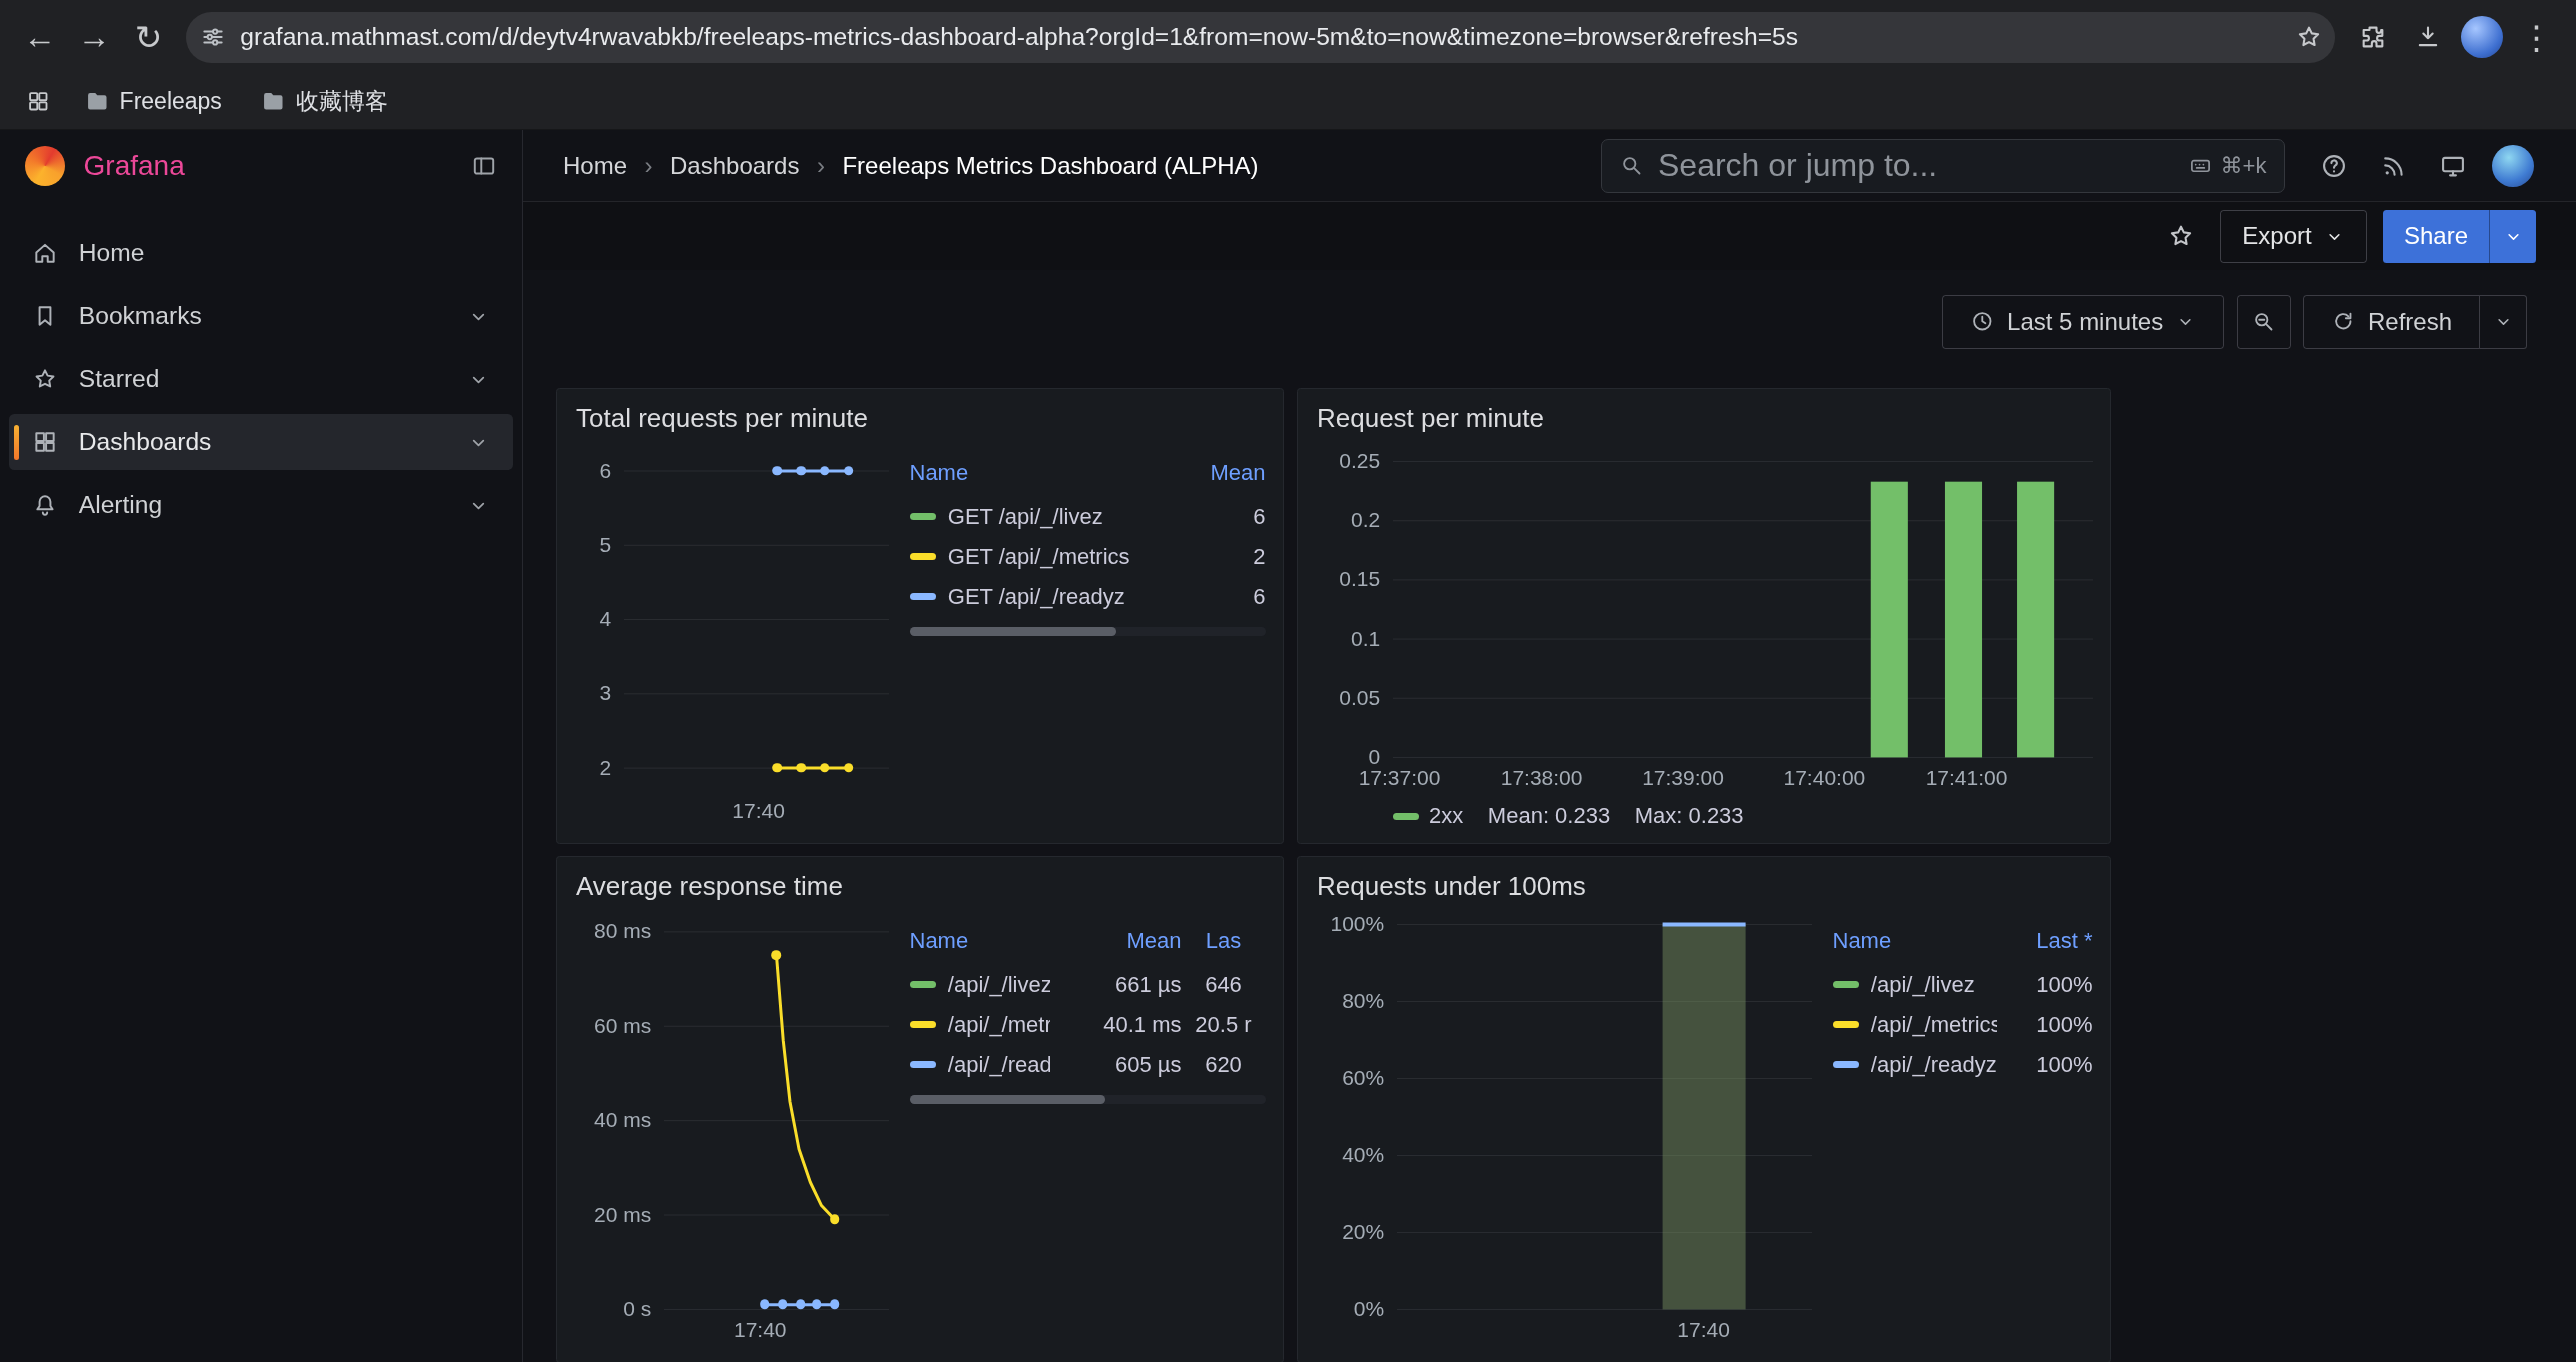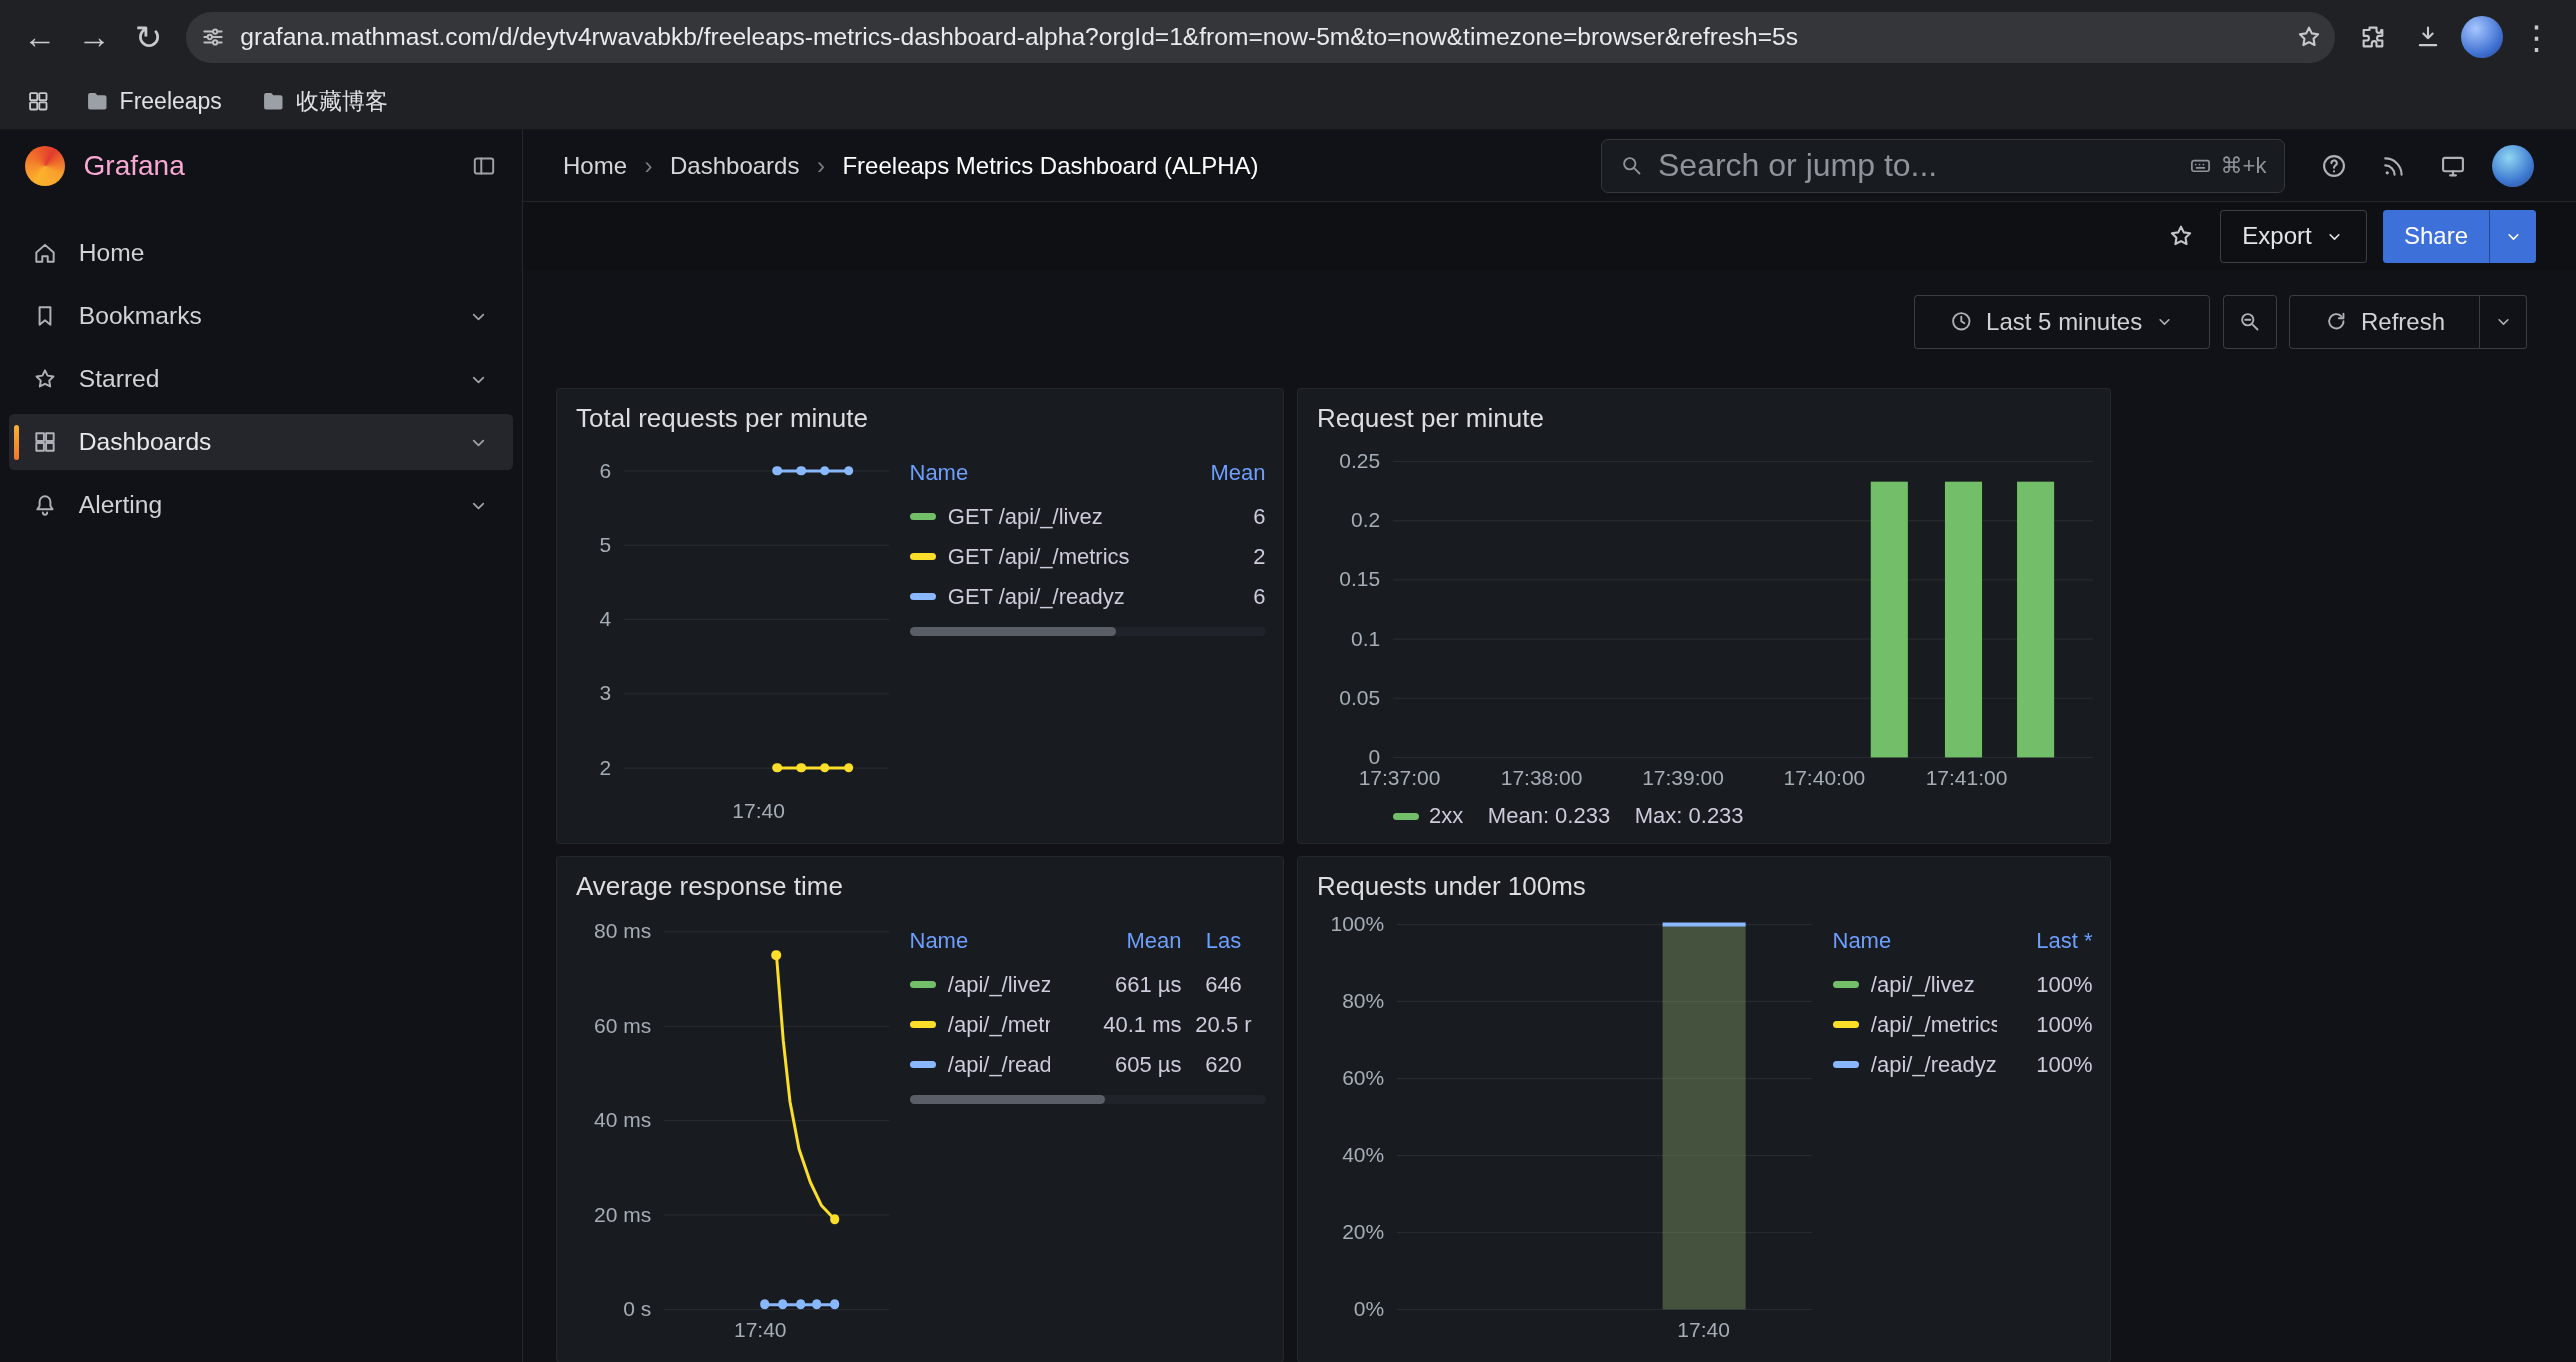--- a/index.html
+++ b/index.html
@@ -19,21 +19,21 @@
   .avatar-chrome{width:42px;height:42px;border-radius:50%;background:radial-gradient(circle at 35% 30%,#a6c6ff,#3e6fd0 65%,#23448f)}
   .bookmarks{height:56px;background:#202124;display:flex;align-items:center;gap:11px;padding:0 17.5px;border-bottom:0.9px solid #161719}
   .bm{display:flex;align-items:center;gap:10.5px;color:#dfe1e5;font-size:23px;padding:5.3px 14px;border-radius:14px}
   .bm .ico{color:#9aa0a6}
 
   
   .app{display:flex;height:1233px}
   .sidebar{width:523px;background:#111217;border-right:0.9px solid rgba(204,204,220,.12);display:flex;flex-direction:column;flex:none}
   .sb-head{height:72px;display:flex;align-items:center;gap:19px;padding:0 24.6px}
   .g-logo{width:40px;height:40px;border-radius:50%;background:conic-gradient(from 210deg,#fcb32c,#f2762a,#e33b2e,#f8a12c,#fcb32c)}
-  .brand{font-size:28px;color:#f9a8d4;font-weight:500}
+  .brand{font-size:28px;color:#ec4899;font-weight:500}
   .sb-toggle{margin-left:auto;color:#9fa3a9}
   .nav{padding:23px 8.8px;display:flex;flex-direction:column;gap:7px}
   .nav-item{height:56px;display:flex;align-items:center;gap:21px;padding:0 23px;border-radius:5.3px;color:#d0d2d5;font-size:24.6px;position:relative}
   .nav-item .ico{color:#aeb2b8}
   .nav-item .chev{margin-left:auto;color:#9fa3a9}
   .nav-item.active{background:#24262c;color:#e8e9eb}
   .nav-item.active::before{content:"";position:absolute;left:5.3px;top:10.5px;bottom:10.5px;width:5.3px;border-radius:2.6px;
     background:linear-gradient(#f8b133,#f2762a)}
   .main{flex:1;display:flex;flex-direction:column;min-width:0}
 
@@ -58,21 +58,21 @@
   .btn.secondary{border:0.9px solid rgba(204,204,220,.25)}
   .btn.primary{background:#3d71d9;color:#fff;border-radius:3.5px 0 0 3.5px}
   .split{display:flex}
   .chev-seg{width:47px;height:53px;background:#3d71d9;border-left:0.9px solid rgba(0,0,0,.35);border-radius:0 3.5px 3.5px 0;
     display:flex;align-items:center;justify-content:center;color:#fff}
 
   
   .canvas{position:relative;flex:1;background:#111217;overflow:hidden}
   .controls{position:absolute;top:24.6px;right:49px;display:flex;gap:12.3px;align-items:center}
   .ctrl{height:54px;border:0.9px solid rgba(204,204,220,.23);border-radius:3.5px;display:flex;align-items:center;gap:12.3px;
-    padding:0 34px;color:#d0d2d5;font-size:24px;white-space:nowrap}
+    padding:0 27px;color:#d0d2d5;font-size:24px;white-space:nowrap}
   .ctrl .ico{color:#aeb2b8}
   .ctrl.sq{width:54px;justify-content:center;padding:0}
   .refresh-group{display:flex}
   .refresh-group .ctrl.mainb{border-radius:3.5px 0 0 3.5px}
   .refresh-group .ctrl.chevb{border-left:none;border-radius:0 3.5px 3.5px 0;width:47px;justify-content:center;padding:0}
 
   
   .panel{position:absolute;background:#181b1f;border:0.9px solid #25282e;border-radius:3.5px;display:flex;flex-direction:column;overflow:hidden}
   #p1{left:33px;top:118px;width:728px;height:456px}
   #p2{left:774px;top:118px;width:814px;height:456px}

